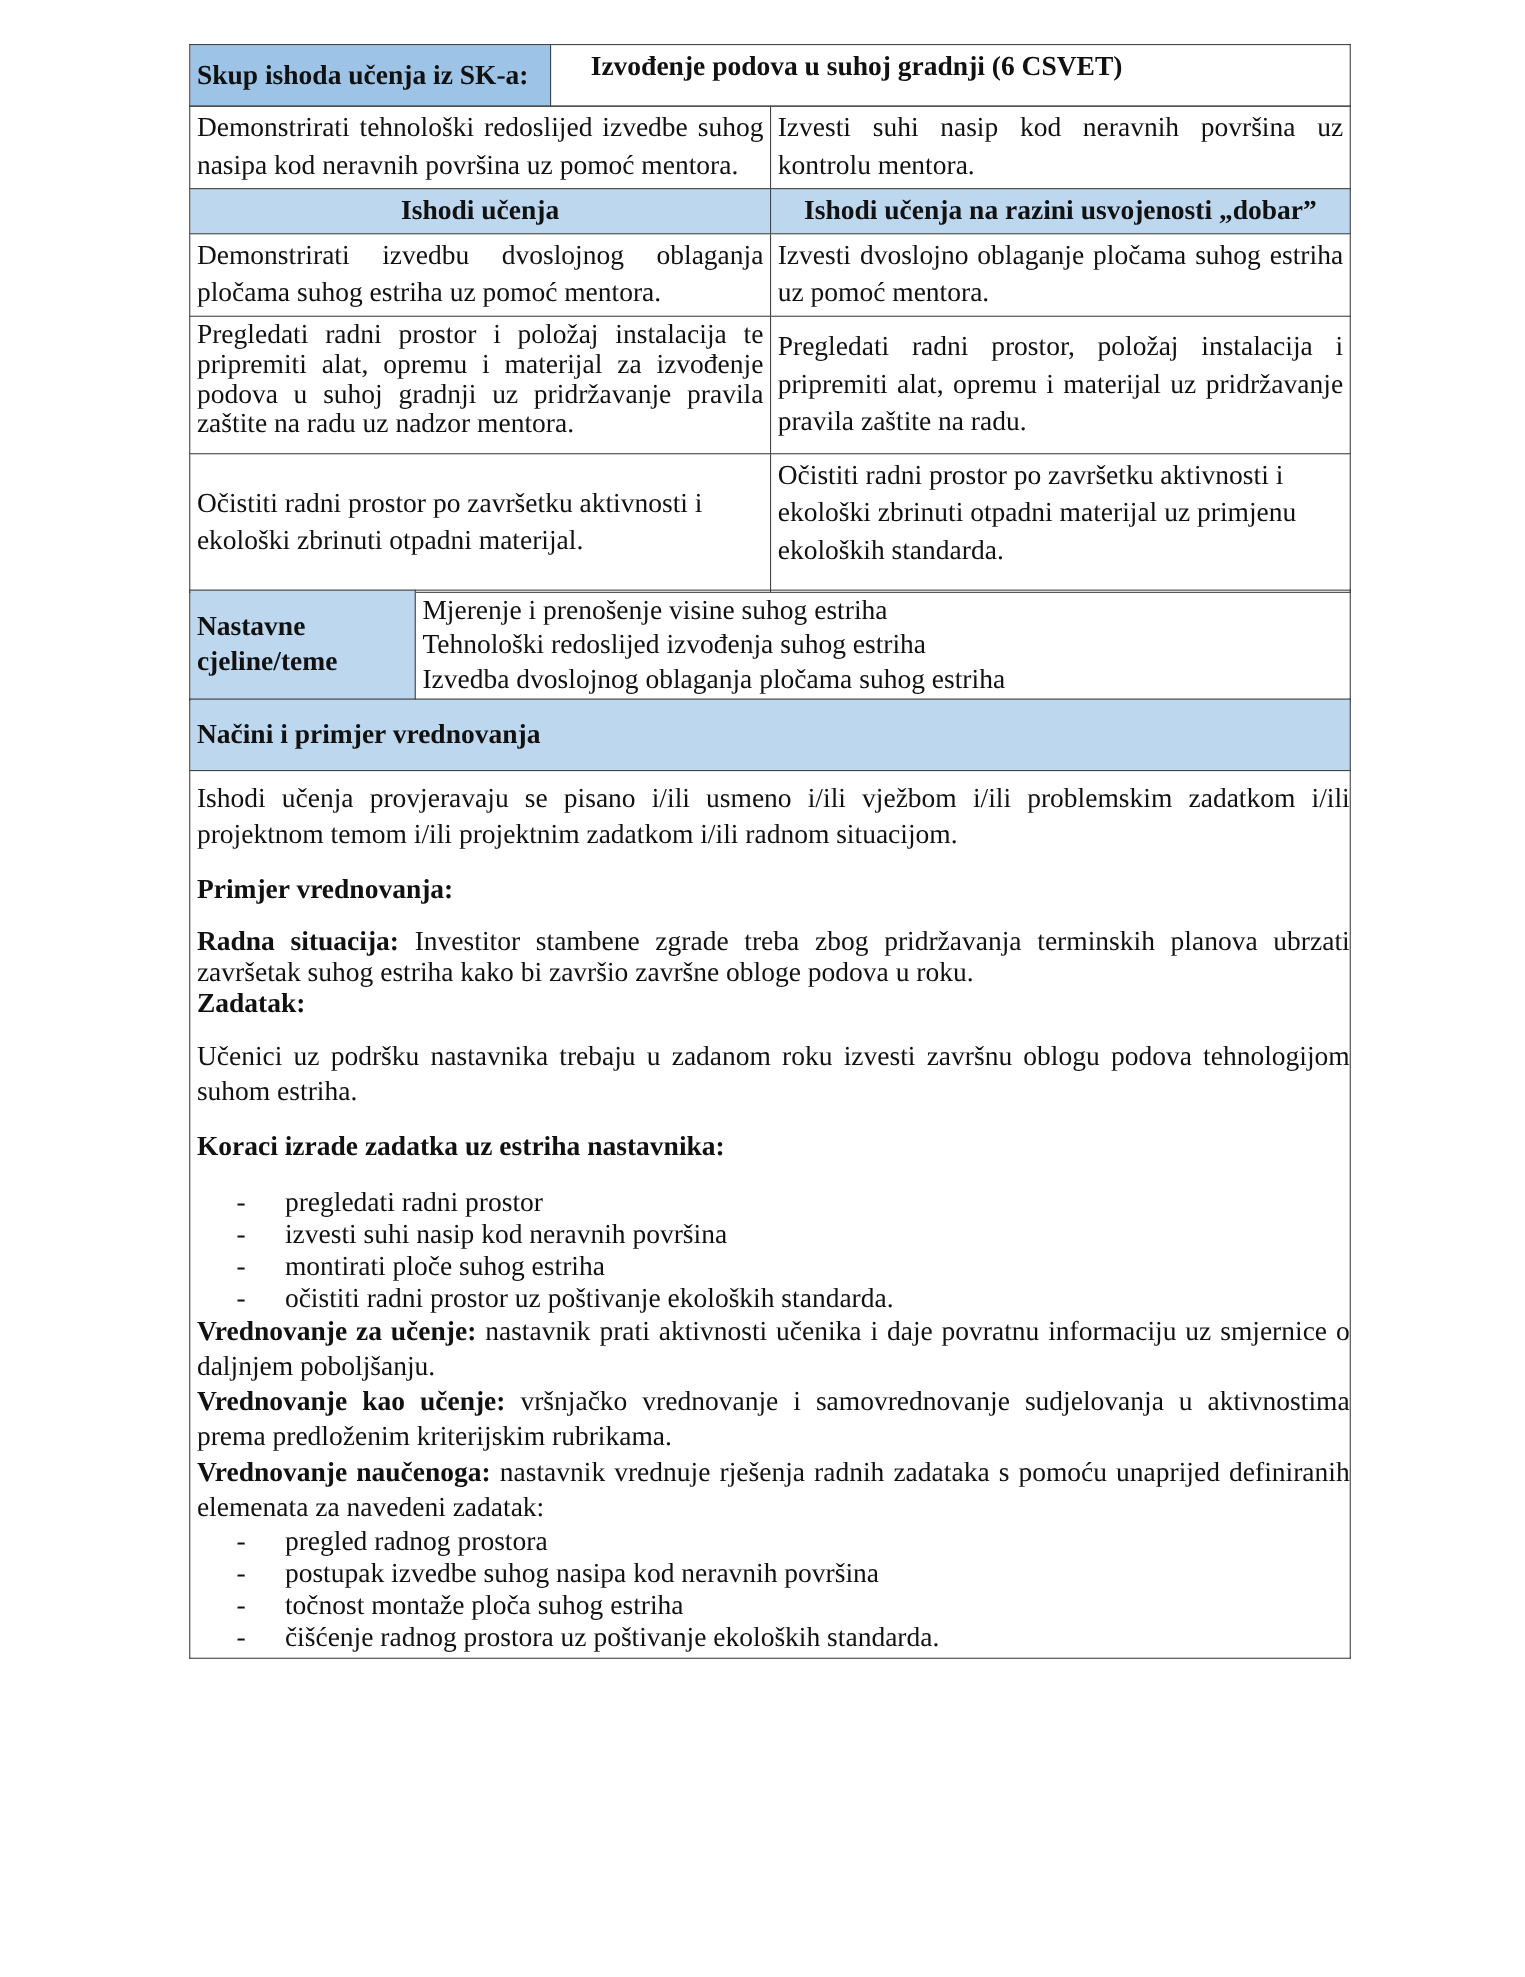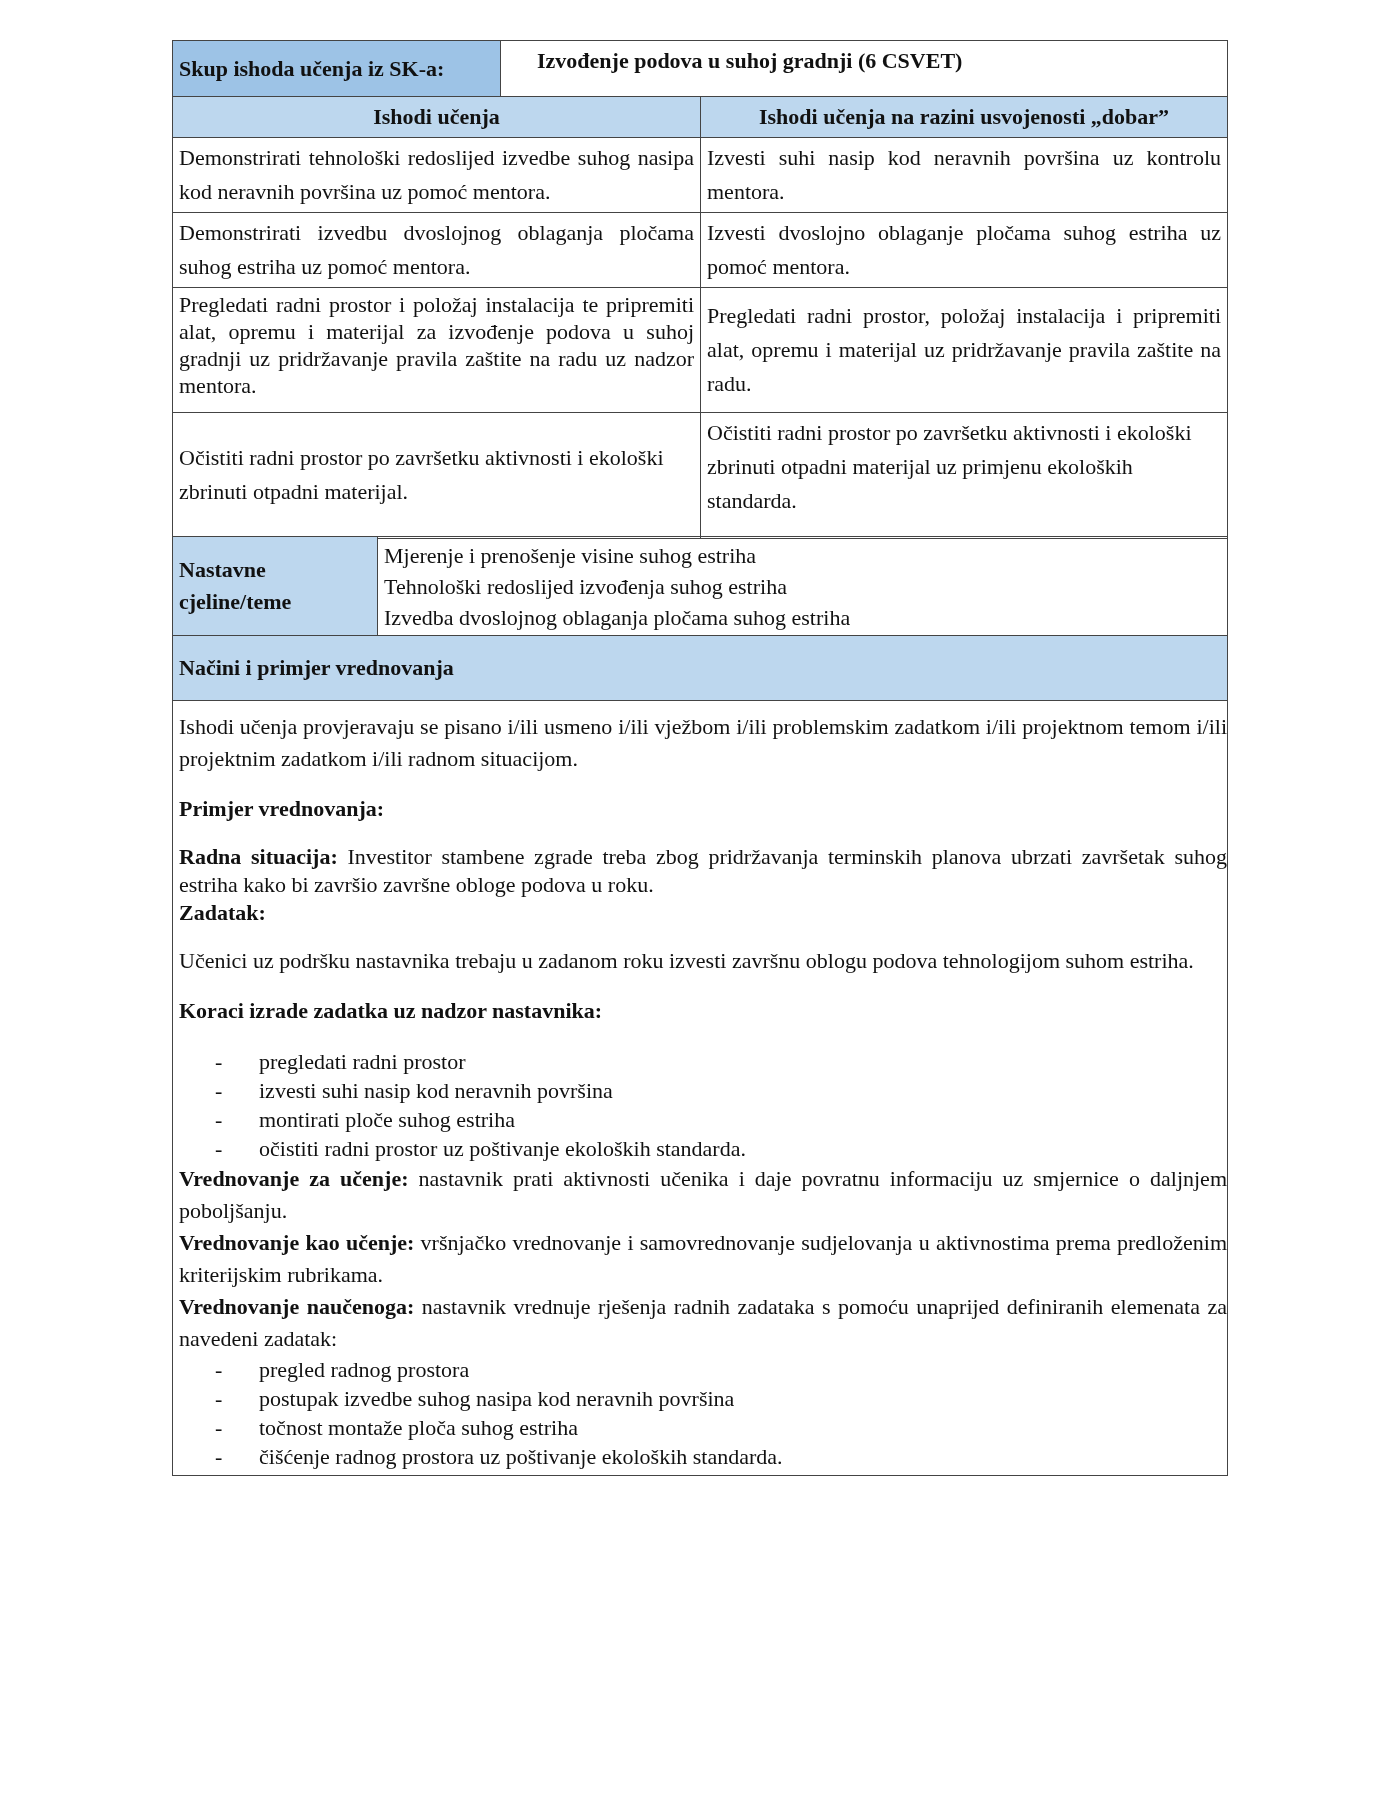--- a/index.html
+++ b/index.html
@@ -1,20 +1,20 @@
 <!DOCTYPE html>
 <html><head>
 <meta charset="utf-8">
 <style>
   html, body { margin: 0; padding: 0; background: #ffffff; }
   body { width: 1386px; height: 1797px; position: relative; overflow: hidden;
          font-family: "Liberation Serif", "DejaVu Serif", serif; color: #111; }
   .page { position: absolute; left: 172px; top: 40px; width: 1056px; }
   table { border-collapse: collapse; width: 1056px; table-layout: fixed; }
-  td { border: 1.5px solid #444; vertical-align: top; padding: 3px 6px; font-size: 22px; line-height: 34px; }
+  td { border: 1.5px solid #444; vertical-align: top; padding: 3px 6px; font-size: 25px; line-height: 34px; }
   .hdr-deep { background: #9dc3e6; font-weight: bold; vertical-align: middle; }
   .hdr { background: #bdd7ee; font-weight: bold; }
   .center { text-align: center; }
   .justify { text-align: justify; text-align-last: left; }
   .mid { vertical-align: middle; }
   .sec { background: #bdd7ee; font-weight: bold; vertical-align: middle; height: 48px; }
   .body-cell { padding: 10px 0 4px 6px; }
   .para { margin: 0; }
   .gap { height: 18px; }
   .b { font-weight: bold; }
@@ -39,27 +39,27 @@
     </tr>
   </tbody>
     </table>
 
   <table style="margin-top:-1.5px">
     <colgroup>
         <col style="width:528px">
         <col>
       </colgroup>
     <tbody>
-        <tr style="height:37px">
+        <tr style="height:71px">
+      <td class="justify">Demonstrirati tehnološki redoslijed izvedbe suhog nasipa kod neravnih površina uz pomoć mentora.</td>
+      <td class="justify">Izvesti suhi nasip kod neravnih površina uz kontrolu mentora.</td>
+    </tr>
+    <tr style="height:37px">
       <td class="hdr center mid">Ishodi učenja</td>
       <td class="hdr center mid">Ishodi učenja na razini usvojenosti „dobar”</td>
-    </tr>
-    <tr style="height:71px">
-      <td class="justify">Demonstrirati tehnološki redoslijed izvedbe suhog nasipa kod neravnih površina uz pomoć mentora.</td>
-      <td class="justify">Izvesti suhi nasip kod neravnih površina uz kontrolu mentora.</td>
     </tr>
     <tr style="height:71px">
       <td class="justify">Demonstrirati izvedbu dvoslojnog oblaganja pločama suhog estriha uz pomoć mentora.</td>
       <td class="justify">Izvesti dvoslojno oblaganje pločama suhog estriha uz pomoć mentora.</td>
     </tr>
     <tr style="height:125px">
       <td class="justify" style="line-height:27px">Pregledati radni prostor i položaj instalacija te pripremiti alat, opremu i materijal za izvođenje podova u suhoj gradnji uz pridržavanje pravila zaštite na radu uz nadzor mentora.</td>
       <td class="justify mid">Pregledati radni prostor, položaj instalacija i pripremiti alat, opremu i materijal uz pridržavanje pravila zaštite na radu.</td>
     </tr>
     <tr style="height:122px">
@@ -100,21 +100,21 @@
       <td class="body-cell justify" style="line-height:32px">
         <p class="para">Ishodi učenja provjeravaju se pisano i/ili usmeno i/ili vježbom i/ili problemskim zadatkom i/ili projektnom temom i/ili projektnim zadatkom i/ili radnom situacijom.</p>
         <div class="gap"></div>
         <p class="para b">Primjer vrednovanja:</p>
         <div class="gap"></div>
         <p class="para" style="line-height:28px"><span class="b">Radna situacija:</span><span> Investitor stambene zgrade treba zbog pridržavanja terminskih planova ubrzati završetak suhog estriha kako bi završio završne obloge podova u roku.</span></p>
         <p class="para b" style="line-height:28px">Zadatak:</p>
         <div class="gap"></div>
         <p class="para">Učenici uz podršku nastavnika trebaju u zadanom roku izvesti završnu oblogu podova tehnologijom suhom estriha.</p>
         <div class="gap"></div>
-        <p class="para b">Koraci izrade zadatka uz nadzor nastavnika:</p>
+        <p class="para b">Koraci izrade zadatka uz estriha nastavnika:</p>
         <ul class="dash" style="margin-top:20px; line-height:29px">
           <li>pregledati radni prostor</li>
           <li>izvesti suhi nasip kod neravnih površina</li>
           <li>montirati ploče suhog estriha</li>
           <li>očistiti radni prostor uz poštivanje ekoloških standarda.</li>
         </ul>
         <p class="para"><span class="b">Vrednovanje za učenje:</span><span> nastavnik prati aktivnosti učenika i daje povratnu informaciju uz smjernice o daljnjem poboljšanju.</span></p>
         <p class="para"><span class="b">Vrednovanje kao učenje:</span><span> vršnjačko vrednovanje i samovrednovanje sudjelovanja u aktivnostima prema predloženim kriterijskim rubrikama.</span></p>
         <p class="para"><span class="b">Vrednovanje naučenoga:</span><span> nastavnik vrednuje rješenja radnih zadataka s pomoću unaprijed definiranih elemenata za navedeni zadatak:</span></p>
         <ul class="dash" style="margin-top:0; line-height:29px">

